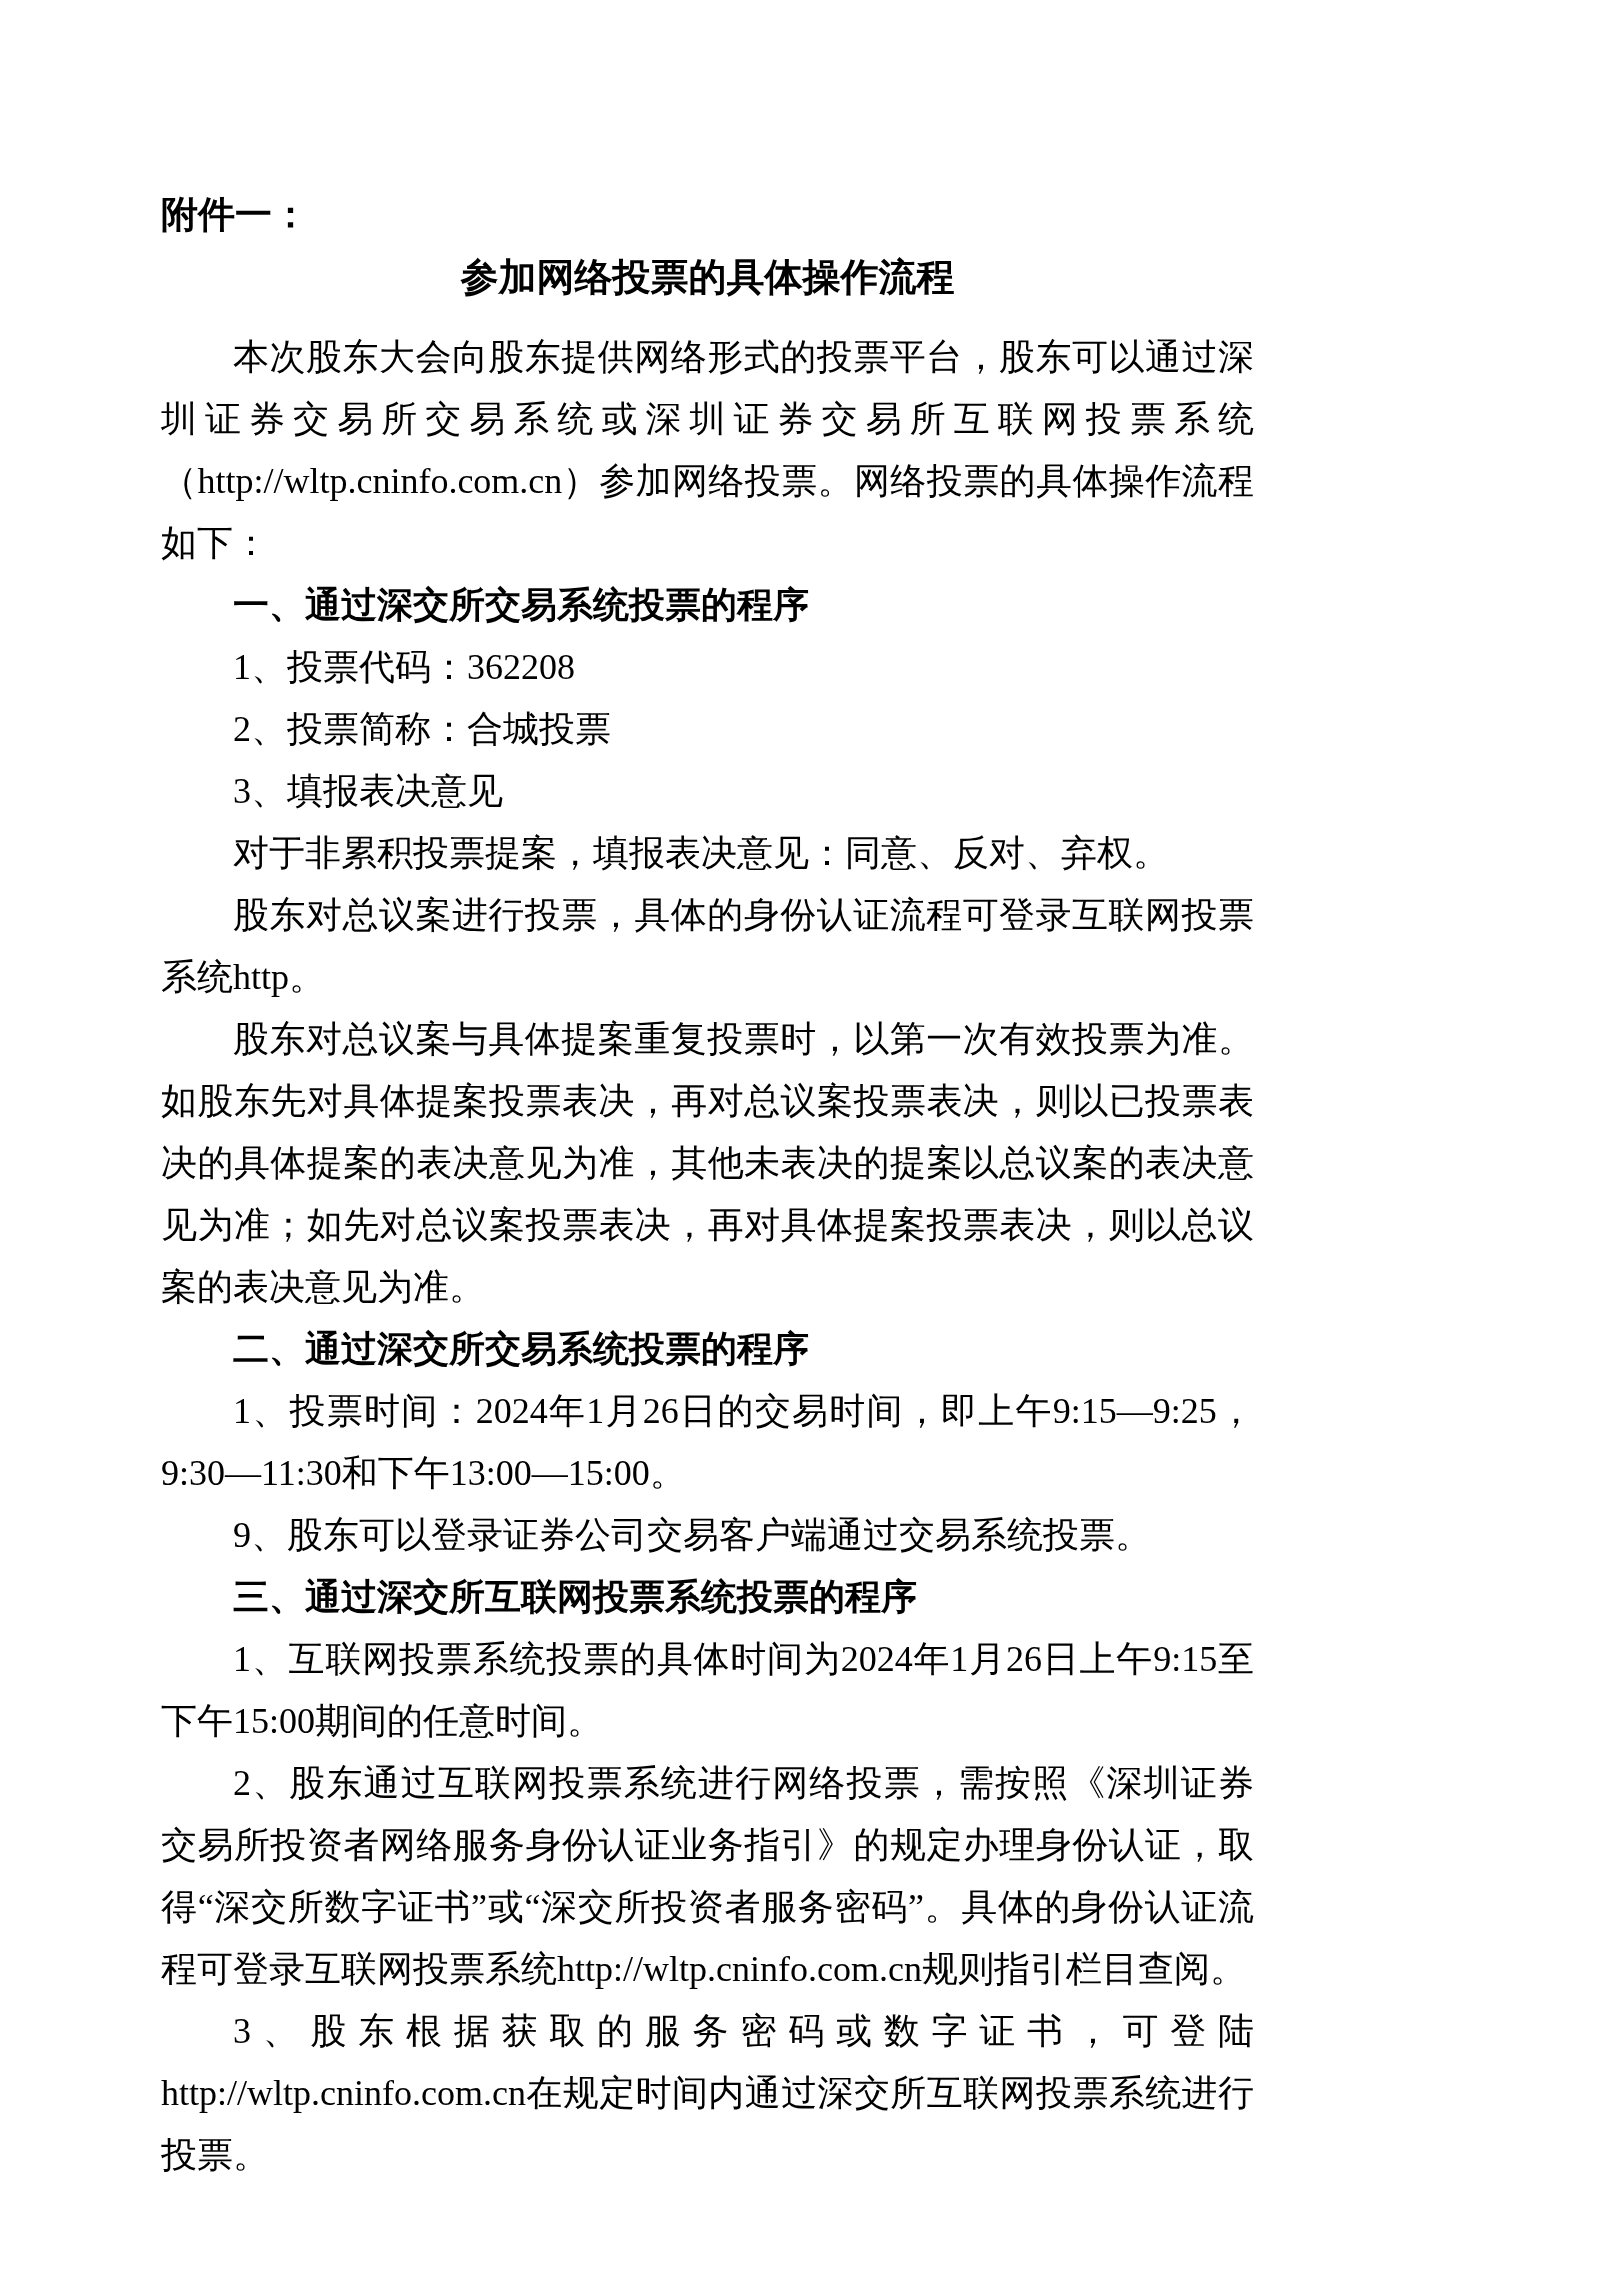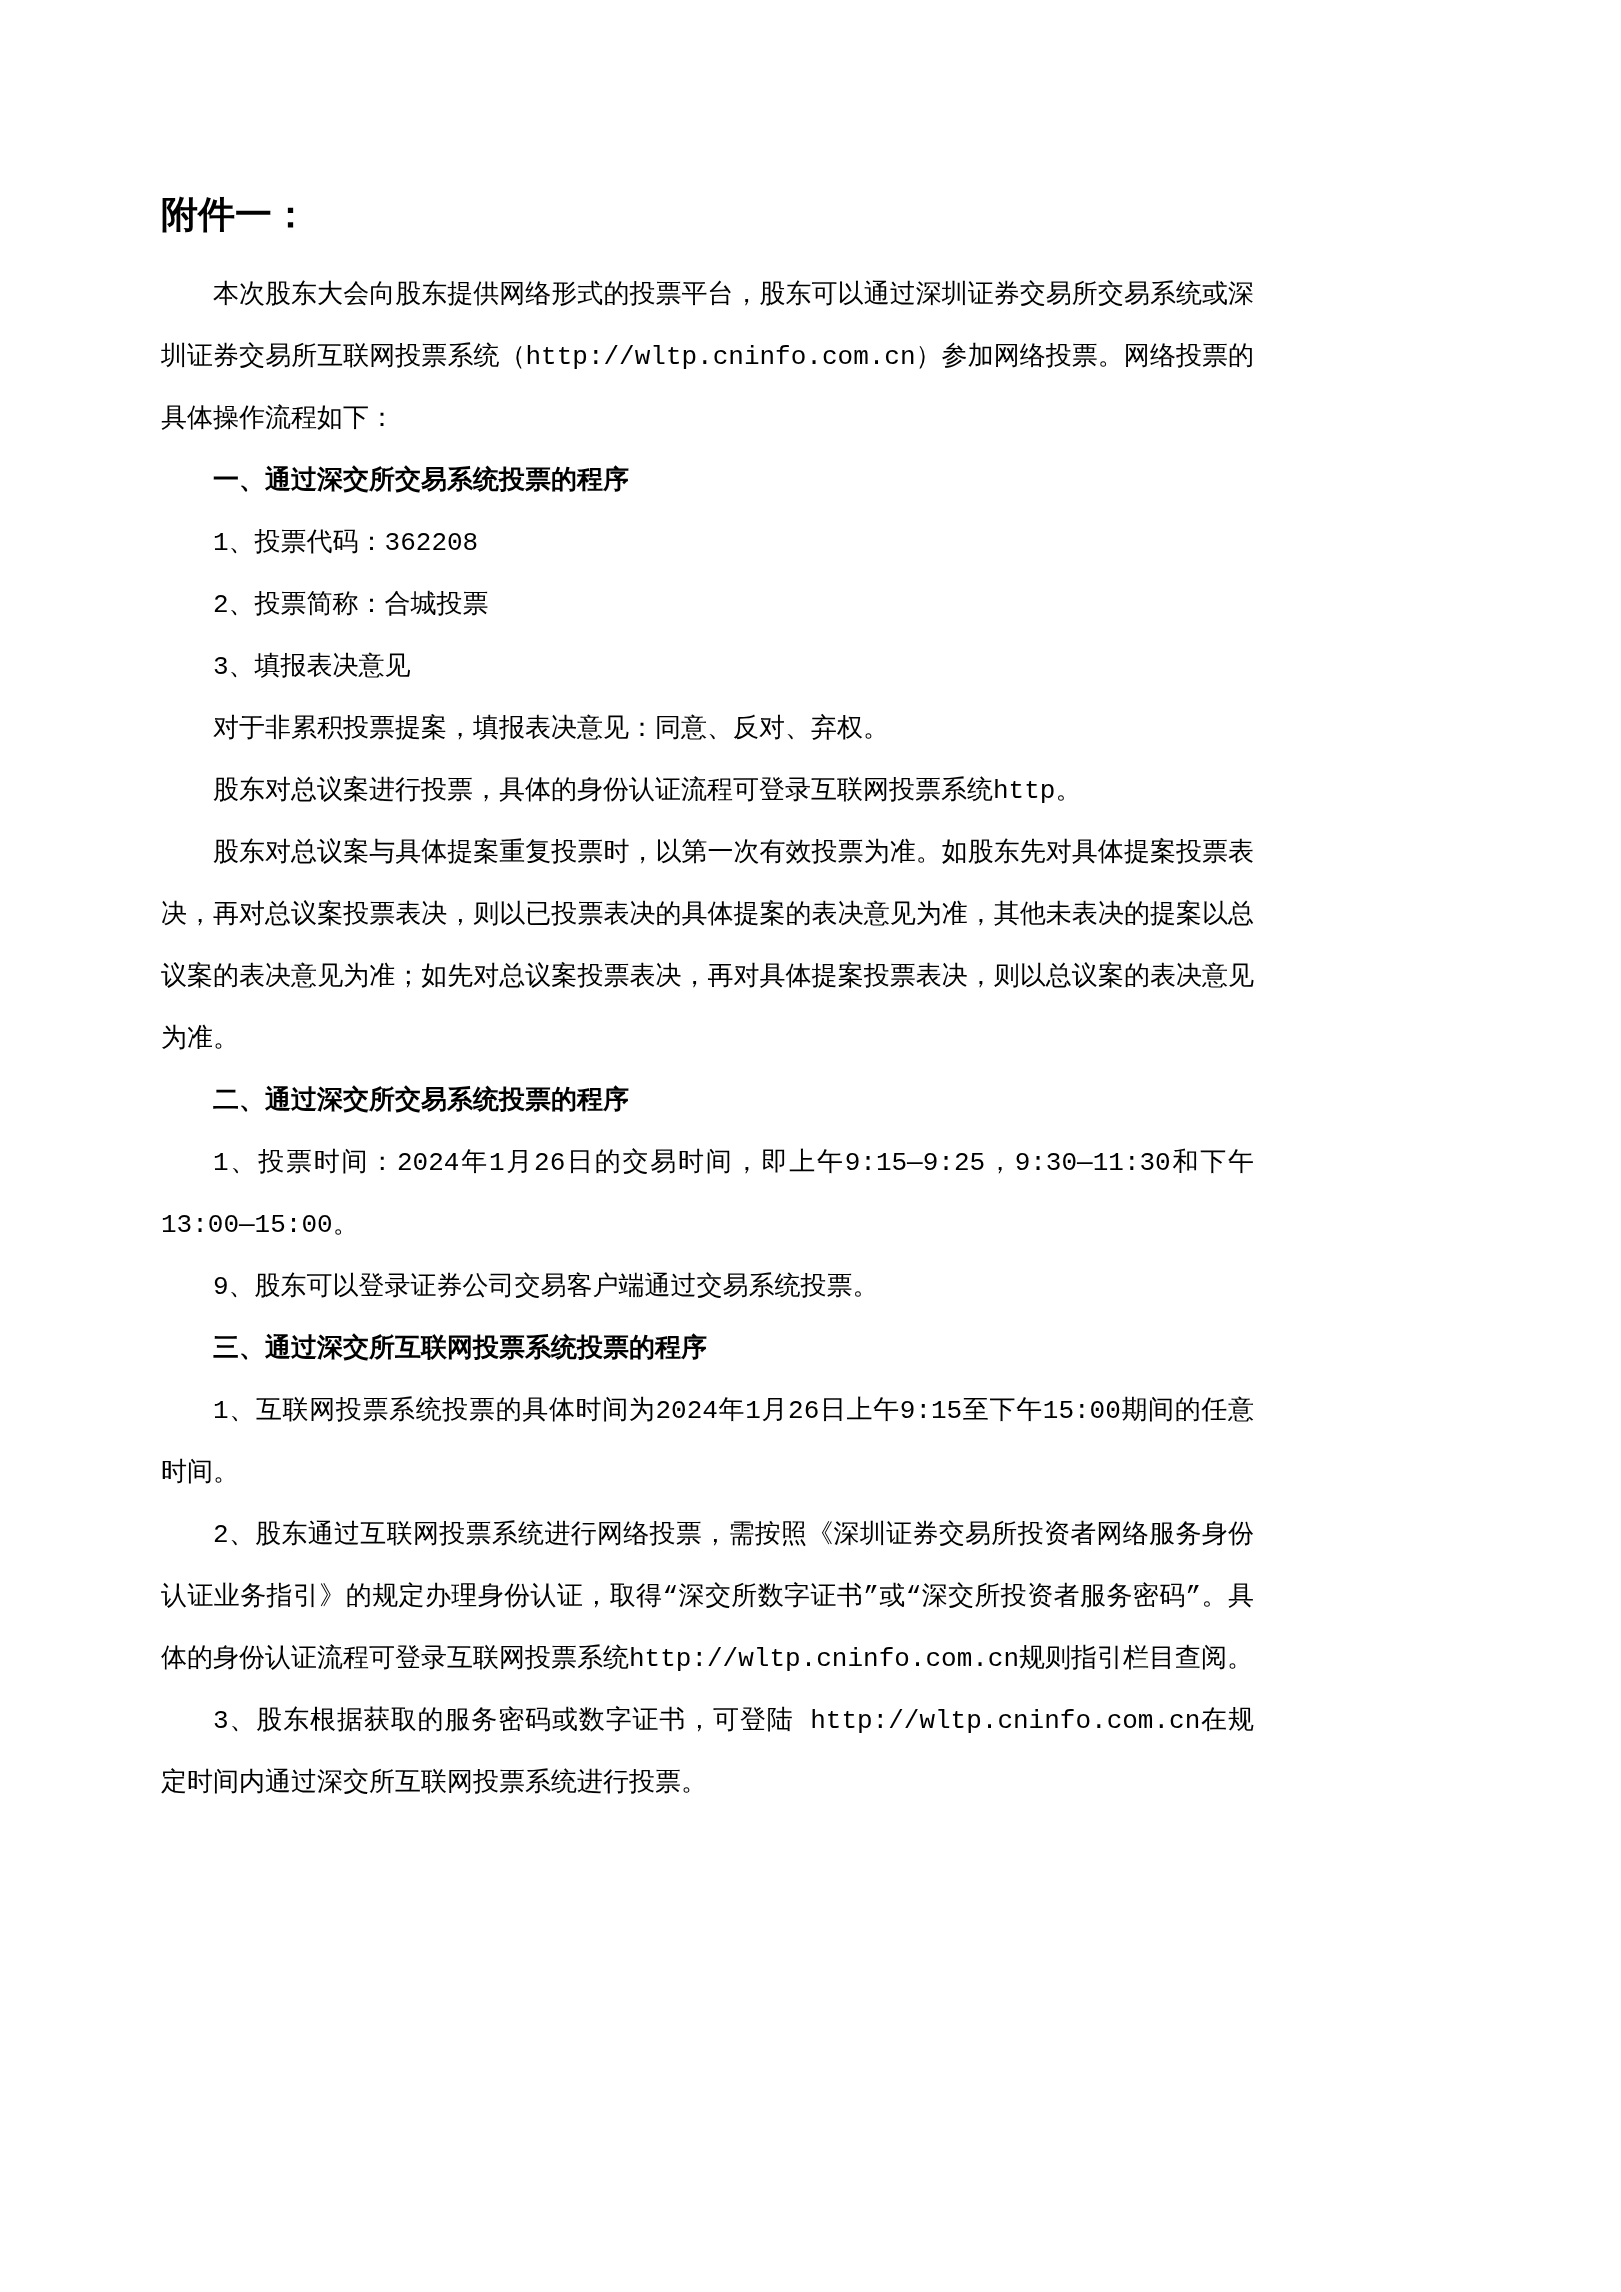--- a/index.html
+++ b/index.html
@@ -29,41 +29,41 @@
     text-align: left;
   }
   .doc-title {
     font-size: 38px;
     font-weight: bold;
     line-height: 62px;
     text-align: center;
   }
   .doc-body {
     margin-top: 17.6px;
-    font-size: 26px;
+    font-size: 36px;
     line-height: 62px;
     text-align: justify;
-    font-family: Liberation Mono, monospace;
   }
   .doc-body p {
     margin: 0;
     padding: 0;
     text-indent: 2em;
   }
   .doc-body p.heading {
     font-weight: bold;
   }
 </style>
 </head>
 <body>
 
 <div class="page">
 
   <div class="attachment-label">附件一：</div>
 
+  <div class="doc-title">参加网络投票的具体操作流程</div>
 
   <div class="doc-body">
 
     <p>本次股东大会向股东提供网络形式的投票平台，股东可以通过深圳证券交易所交易系统或深圳证券交易所互联网投票系统（http://wltp.cninfo.com.cn）参加网络投票。网络投票的具体操作流程如下：</p>
 
     <p class="heading">一、通过深交所交易系统投票的程序</p>
 
     <p>1、投票代码：362208</p>
 
     <p>2、投票简称：合城投票</p>

